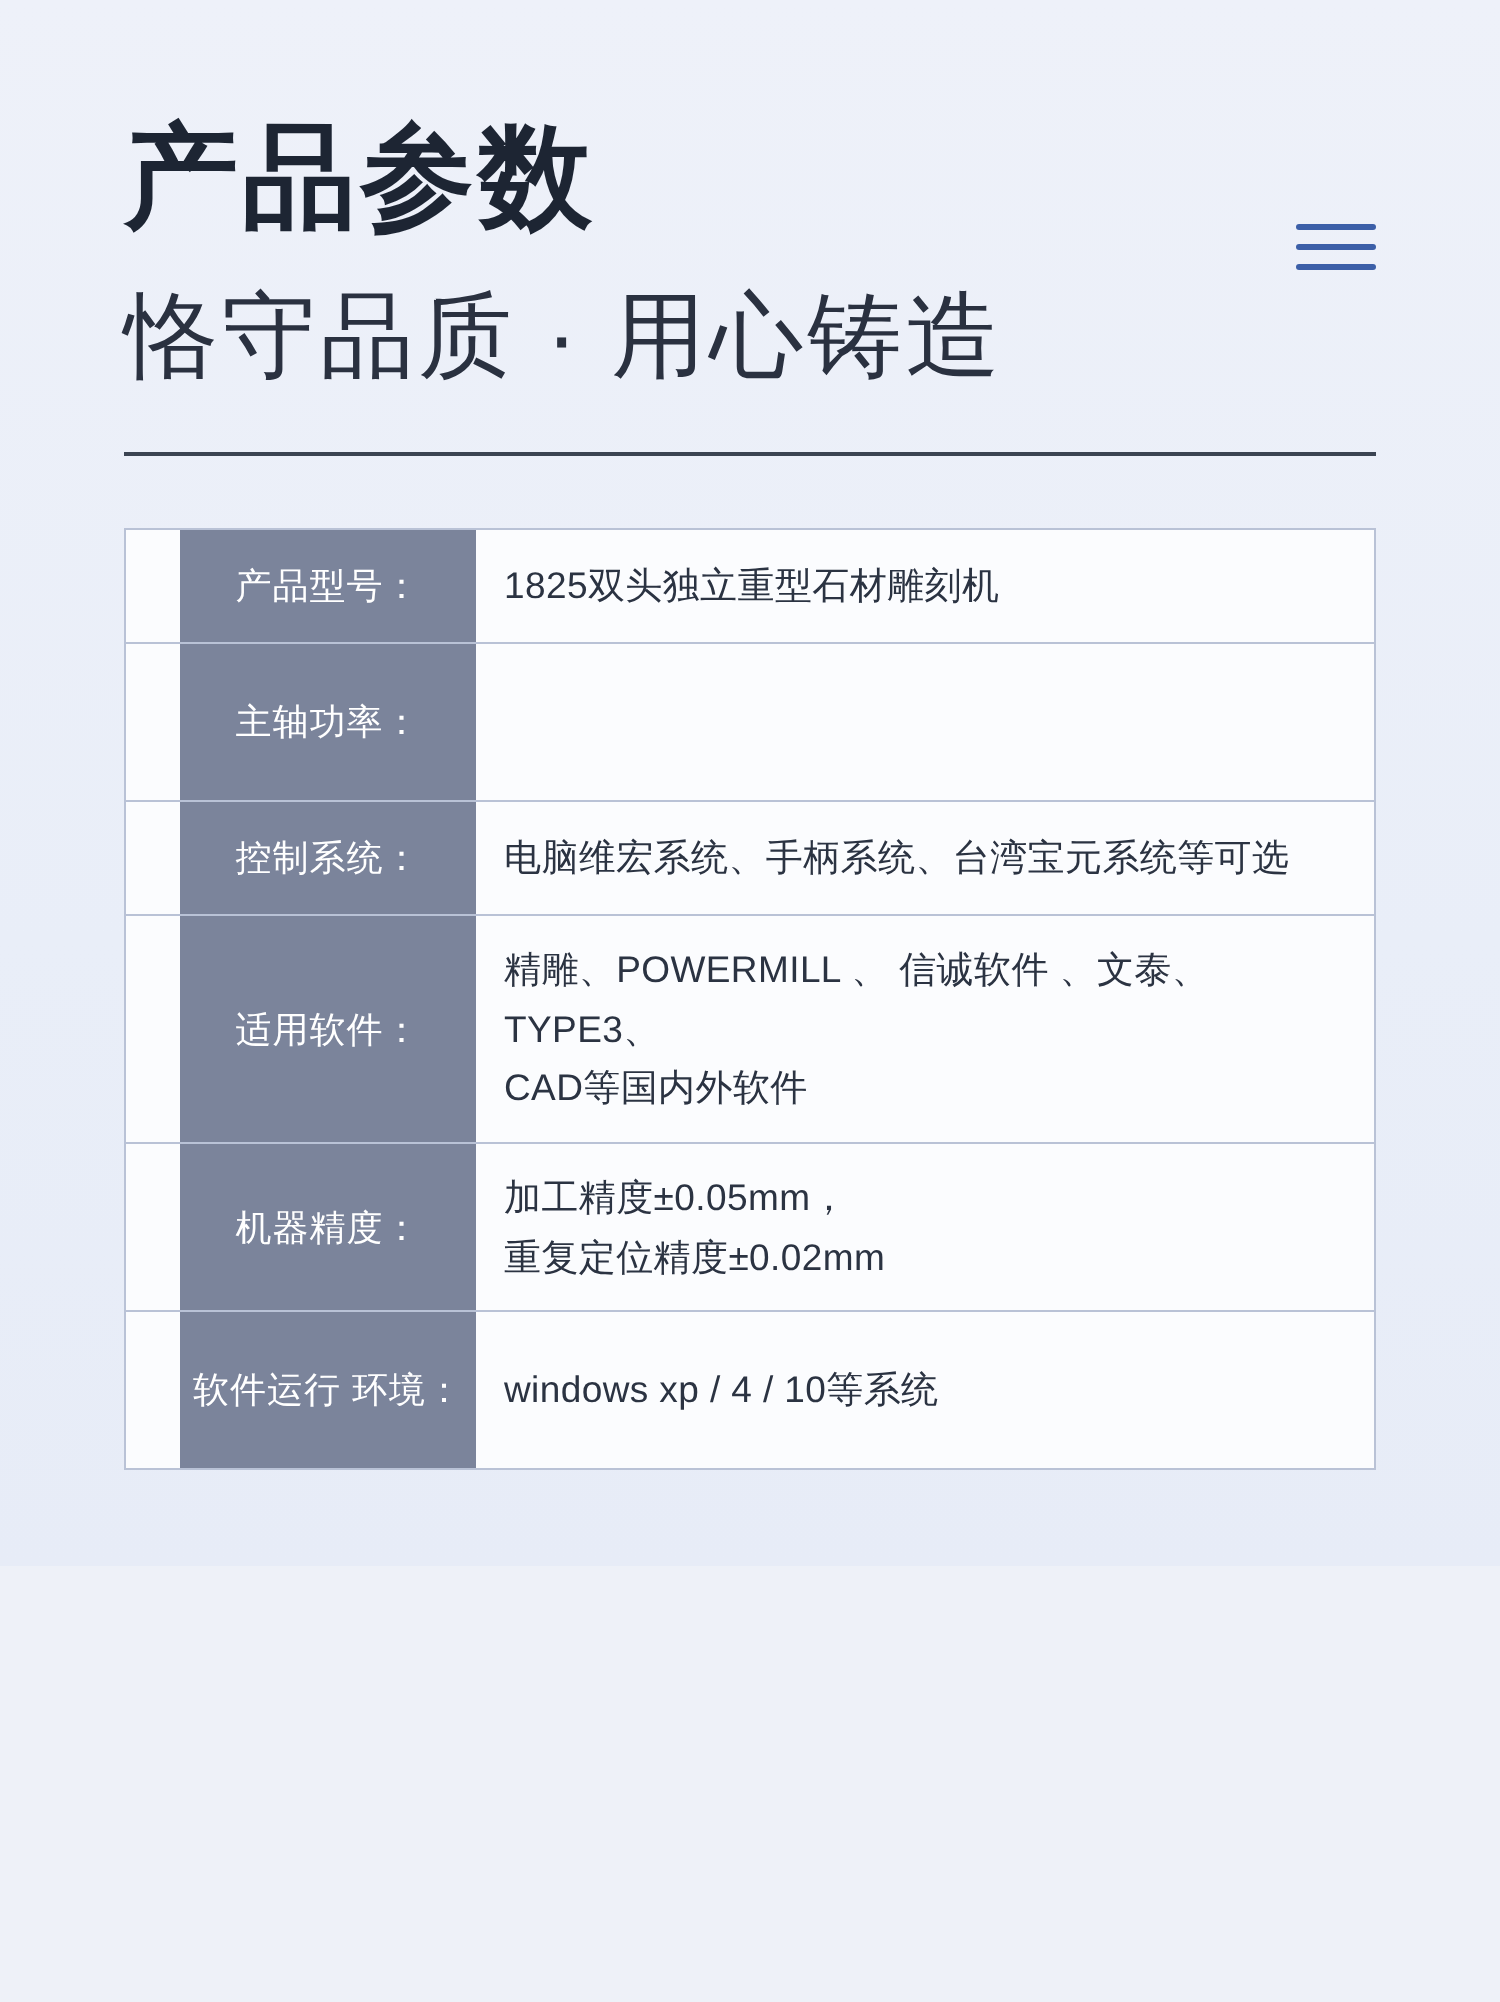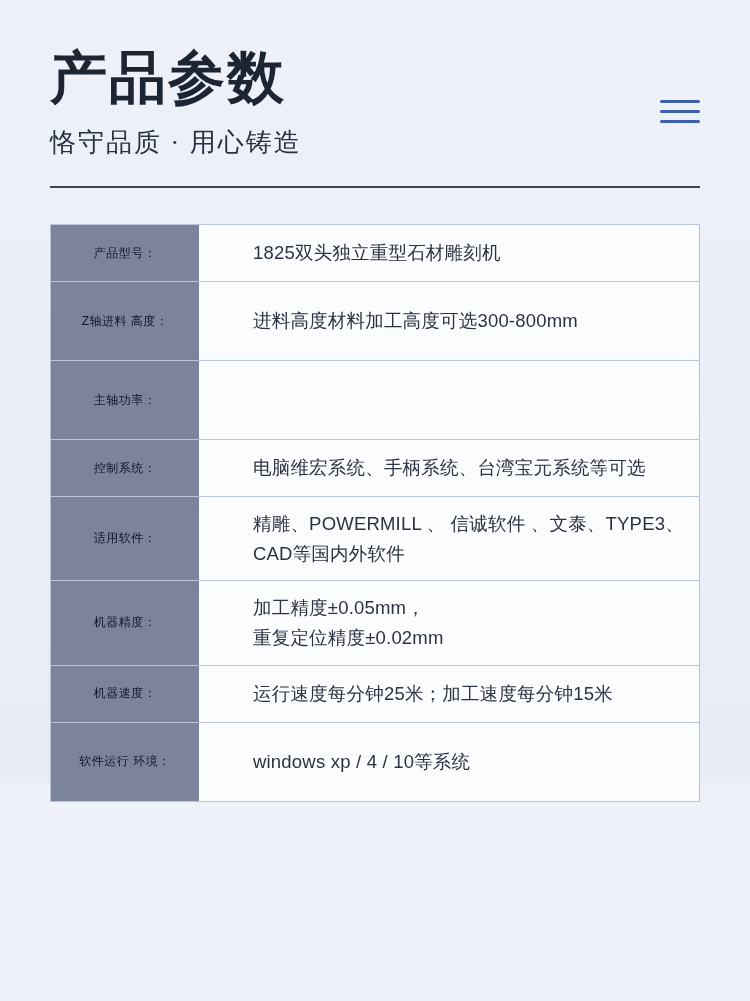--- a/index.html
+++ b/index.html
@@ -12,44 +12,43 @@
     background: #eef1f8;
     font-family: "Liberation Sans", sans-serif;
     color: #2b3342;
     overflow: hidden;
   }
   .page {
     position: relative;
     width: 750px;
     height: 783px;
     box-sizing: border-box;
-    padding: 0;
+    padding: 12px;
     background: linear-gradient(180deg, #eef1f9 0%, #e9eef8 60%, #e7ecf7 100%);
   }
 
   
   .header {
     position: relative;
     padding: 44px 50px 0 50px;
   }
   .title {
     font-size: 57px;
     font-weight: bold;
     letter-spacing: 2px;
     color: #1d2533;
     line-height: 1.18;
     margin: 0;
   }
   .subtitle {
-    font-size: 26px;
+    font-size: 47px;
     color: #2a3140;
     letter-spacing: 2px;
     margin: 14px 0 0 0;
     font-weight: normal;
-    font-family: Liberation Serif, serif;
   }
   .hamburger {
     position: absolute;
     right: 50px;
     top: 100px;
     width: 40px;
     height: 26px;
     cursor: pointer;
   }
   .hamburger span {
@@ -79,43 +78,43 @@
   .row {
     display: flex;
     align-items: stretch;
     border-bottom: 1px solid #b9c2d6;
     min-height: 56px;
   }
   .cell-label {
     width: 148px;
     flex: 0 0 148px;
     background: #7b849b;
-    color: #0f172a;
-    font-size: 12px;
+    color: #ffffff;
+    font-size: 18px;
     line-height: 1.45;
     display: flex;
     align-items: center;
     justify-content: center;
     text-align: center;
     padding: 10px 6px;
     box-sizing: border-box;
     letter-spacing: 0.5px;
+    margin-left: 27px;
   }
   .cell-value {
     flex: 1 1 auto;
     background: #fbfcfe;
     color: #2b3342;
     font-size: 18.5px;
     line-height: 1.6;
     display: flex;
     align-items: center;
     padding: 12px 8px 12px 14px;
     box-sizing: border-box;
     letter-spacing: 0.2px;
-    margin-left: 40px;
   }
   .cell-value span { display: block; }
   .row.tall { min-height: 78px; }
 </style>
 </head>
 <body>
 
 <div class="page">
 
   <div class="header">
@@ -135,33 +134,20 @@
     <div class="row">
       <div class="cell-label">产品型号：</div>
       <div class="cell-value">
         <div>
           <span>1825双头独立重型石材雕刻机</span>
         </div>
       </div>
     </div>
 
 
-    <div class="row tall">
-      <div class="cell-label">
-        <div>
-          <span>Z轴进料</span>
-          <span>高度：</span>
-        </div>
-      </div>
-      <div class="cell-value">
-        <div>
-          <span>进料高度材料加工高度可选300-800mm</span>
-        </div>
-      </div>
-    </div>
 
     <div class="row tall">
       <div class="cell-label">主轴功率：</div>
     </div>
 
     <div class="row">
       <div class="cell-label">控制系统：</div>
       <div class="cell-value">
         <div>
           <span>电脑维宏系统、手柄系统、台湾宝元系统等可选</span>
@@ -182,28 +168,20 @@
     <div class="row tall">
       <div class="cell-label">机器精度：</div>
       <div class="cell-value">
         <div>
           <span>加工精度±0.05mm，</span>
           <span>重复定位精度±0.02mm</span>
         </div>
       </div>
     </div>
 
-    <div class="row">
-      <div class="cell-label">机器速度：</div>
-      <div class="cell-value">
-        <div>
-          <span>运行速度每分钟25米；加工速度每分钟15米</span>
-        </div>
-      </div>
-    </div>
 
     <div class="row tall">
       <div class="cell-label">
         <div>
           <span>软件运行</span>
           <span>环境：</span>
         </div>
       </div>
       <div class="cell-value">
         <div>

